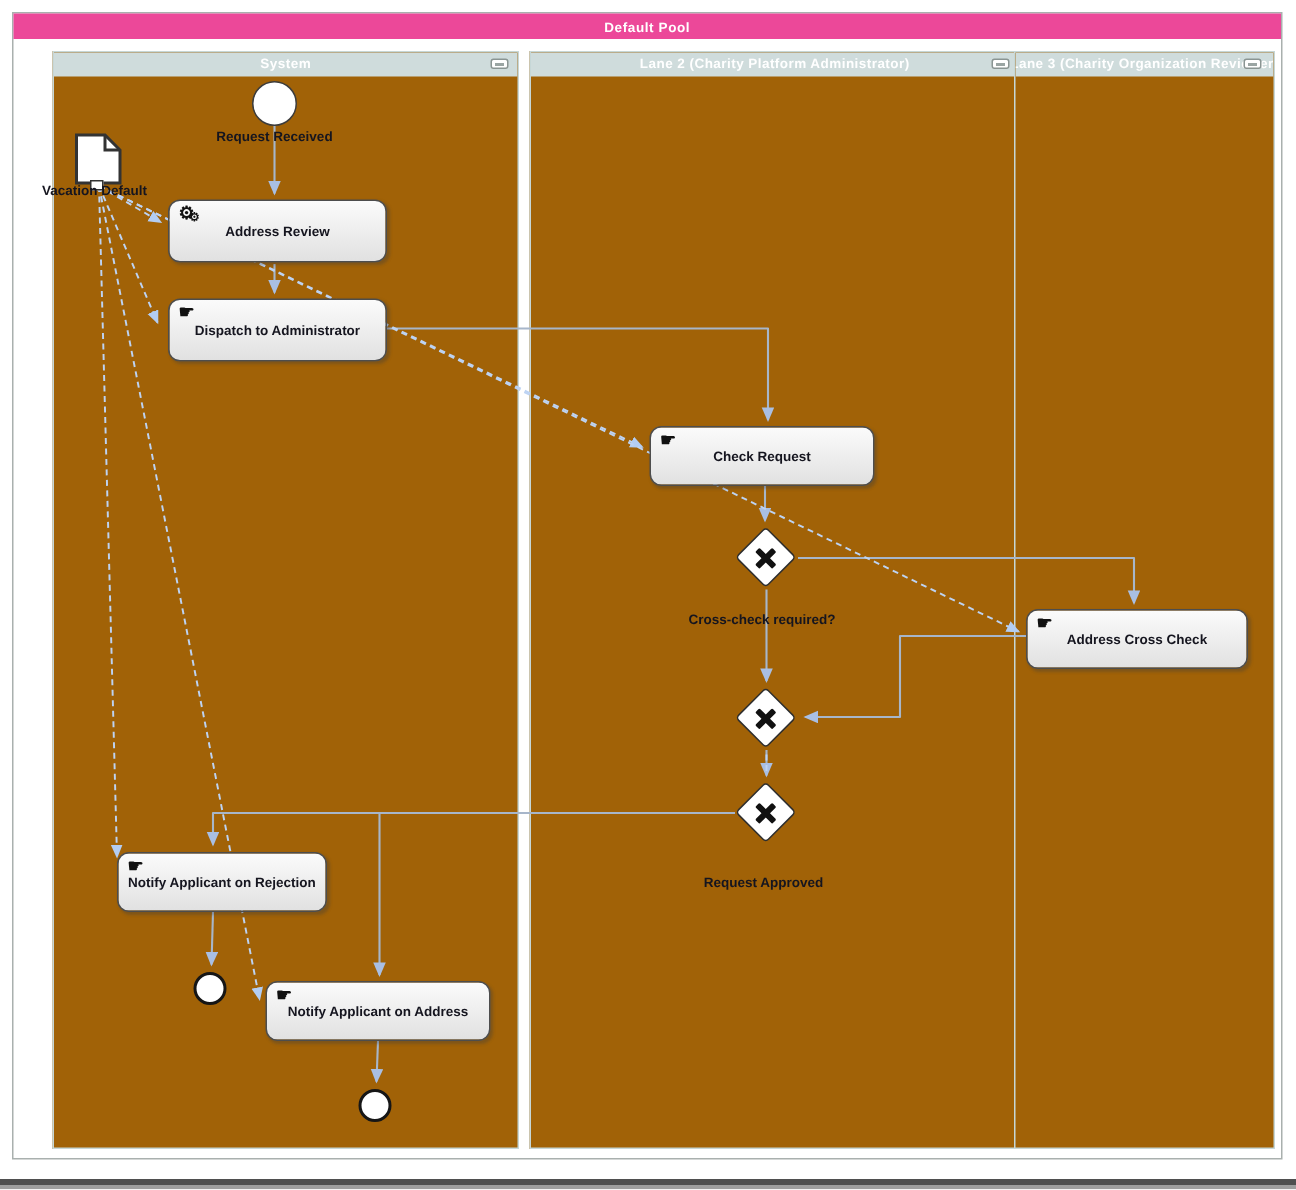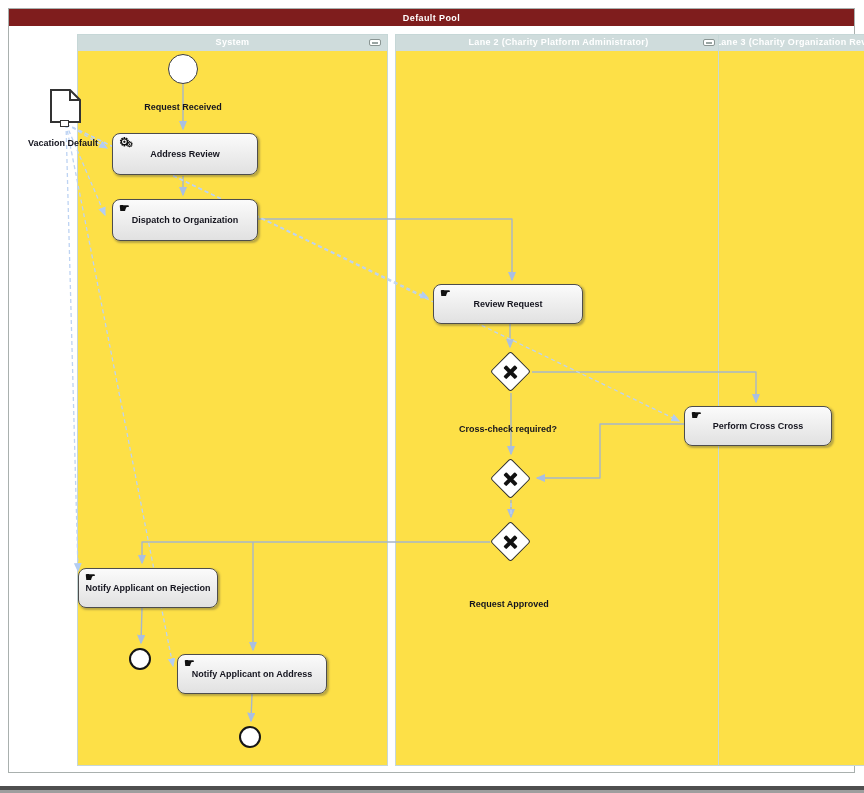--- a/index.html
+++ b/index.html
@@ -1,25 +1,25 @@
 <!DOCTYPE html>
 <html><head>
 <meta charset="utf-8">
 <style>
   html,body{margin:0;padding:0;background:#fff;}
   .canvas{position:relative;width:864px;height:793px;background:#fff;overflow:hidden;
           font-family:"Liberation Sans",sans-serif;}
   
   .pool{position:absolute;left:8px;top:8px;width:847px;height:765px;
         border:1px solid #a9b0ae;background:#fff;box-sizing:border-box;}
-  .pool-header{position:absolute;left:0;top:0;right:0;height:17px;background:#7f1d1d;
+  .pool-header{position:absolute;left:0;top:0;right:0;height:17px;background:#ec4899;
         color:#fff;font-size:9px;font-weight:bold;letter-spacing:.4px;
         display:flex;align-items:center;justify-content:center;}
-  .lane{position:absolute;top:25px;bottom:6px;border:1px solid #c6d7d7;background:#fde047;
-        box-sizing:border-box;overflow:hidden;margin-left:42px;}
+  .lane{position:absolute;top:25px;bottom:6px;border:1px solid #c6d7d7;background:#a16207;
+        box-sizing:border-box;overflow:hidden;}
   .lane-header{position:absolute;left:0;top:0;right:0;height:16px;background:#cfdcdc;
         color:#fff;font-size:9px;font-weight:bold;letter-spacing:.3px;overflow:hidden;}
   .lane-title{position:absolute;left:50%;top:2px;transform:translateX(-50%);
         white-space:nowrap;text-align:center;width:420px;}
   .collapse-btn{position:absolute;top:4px;width:12px;height:7px;background:#fff;
         border:1px solid #8a9593;border-radius:2px;box-sizing:border-box;}
   .collapse-btn::after{content:"";position:absolute;left:2px;right:2px;top:1.5px;height:2px;background:#9aa5a3;}
   
   .connectors{position:absolute;left:0;top:0;z-index:2;}
   
@@ -32,21 +32,21 @@
   .task .ticon2{position:absolute;left:13px;top:7px;font-size:8px;color:#111;line-height:8px;}
   .event{border-radius:50%;background:#fff;}
   .event.start{border:1.6px solid #3c3c3c;}
   .event.end{border:2.6px solid #161616;}
   .gateway{width:29px;height:29px;background:#fff;border:1.6px solid #2e2e2e;border-radius:3px;
         transform:rotate(45deg);}
   .gateway .xb1,.gateway .xb2{content:"";position:absolute;left:50%;top:50%;background:#111;border-radius:1px;}
   .gateway .xb1{width:16px;height:4px;margin:-2px 0 0 -8px;}
   .gateway .xb2{width:4px;height:16px;margin:-8px 0 0 -2px;}
   .flabel{position:absolute;z-index:4;font-size:9px;font-weight:600;color:#15151f;
-        text-align:center;white-space:nowrap;margin-top:16px;}
+        text-align:center;white-space:nowrap;}
   .doc{position:absolute;z-index:3;}
   .doc .marker{position:absolute;left:11px;bottom:-3px;width:9px;height:7px;background:#fff;
         border:1.2px solid #333;box-sizing:border-box;}
   
   .bottom-bar-dark{position:absolute;left:0;top:786px;width:864px;height:4px;background:#4f4f4f;z-index:6;}
   .bottom-bar-light{position:absolute;left:0;top:790px;width:864px;height:3px;background:#9e9e9e;z-index:6;}
 </style>
 </head>
 <body>
 
@@ -128,37 +128,37 @@
   <div class="flabel" style="left:12px;top:122px;width:102px;">Vacation Default</div>
 
   <div class="node task" style="left:112px;top:133px;width:146px;height:42px;">
     <span class="ticon">⚙</span>
     <span class="ticon2">⚙</span>
     <span>Address Review</span>
   </div>
 
   <div class="node task" style="left:112px;top:199px;width:146px;height:42px;">
     <span class="ticon">☛</span>
-    <span>Dispatch to Organization</span>
+    <span>Dispatch to Administrator</span>
   </div>
 
   <div class="node task" style="left:433px;top:284px;width:150px;height:40px;">
     <span class="ticon">☛</span>
-    <span>Review Request</span>
+    <span>Check Request</span>
   </div>
 
   <div class="node gateway" style="left:496px;top:357px;">
     <span class="xb1"></span>
     <span class="xb2"></span>
   </div>
   <div class="flabel" style="left:433px;top:408px;width:150px;">Cross-check required?</div>
 
   <div class="node task" style="left:684px;top:406px;width:148px;height:40px;">
     <span class="ticon">☛</span>
-    <span>Perform Cross Cross</span>
+    <span>Address Cross Check</span>
   </div>
 
   <div class="node gateway" style="left:496px;top:464px;">
     <span class="xb1"></span>
     <span class="xb2"></span>
   </div>
 
   <div class="node gateway" style="left:496px;top:527px;">
     <span class="xb1"></span>
     <span class="xb2"></span>

